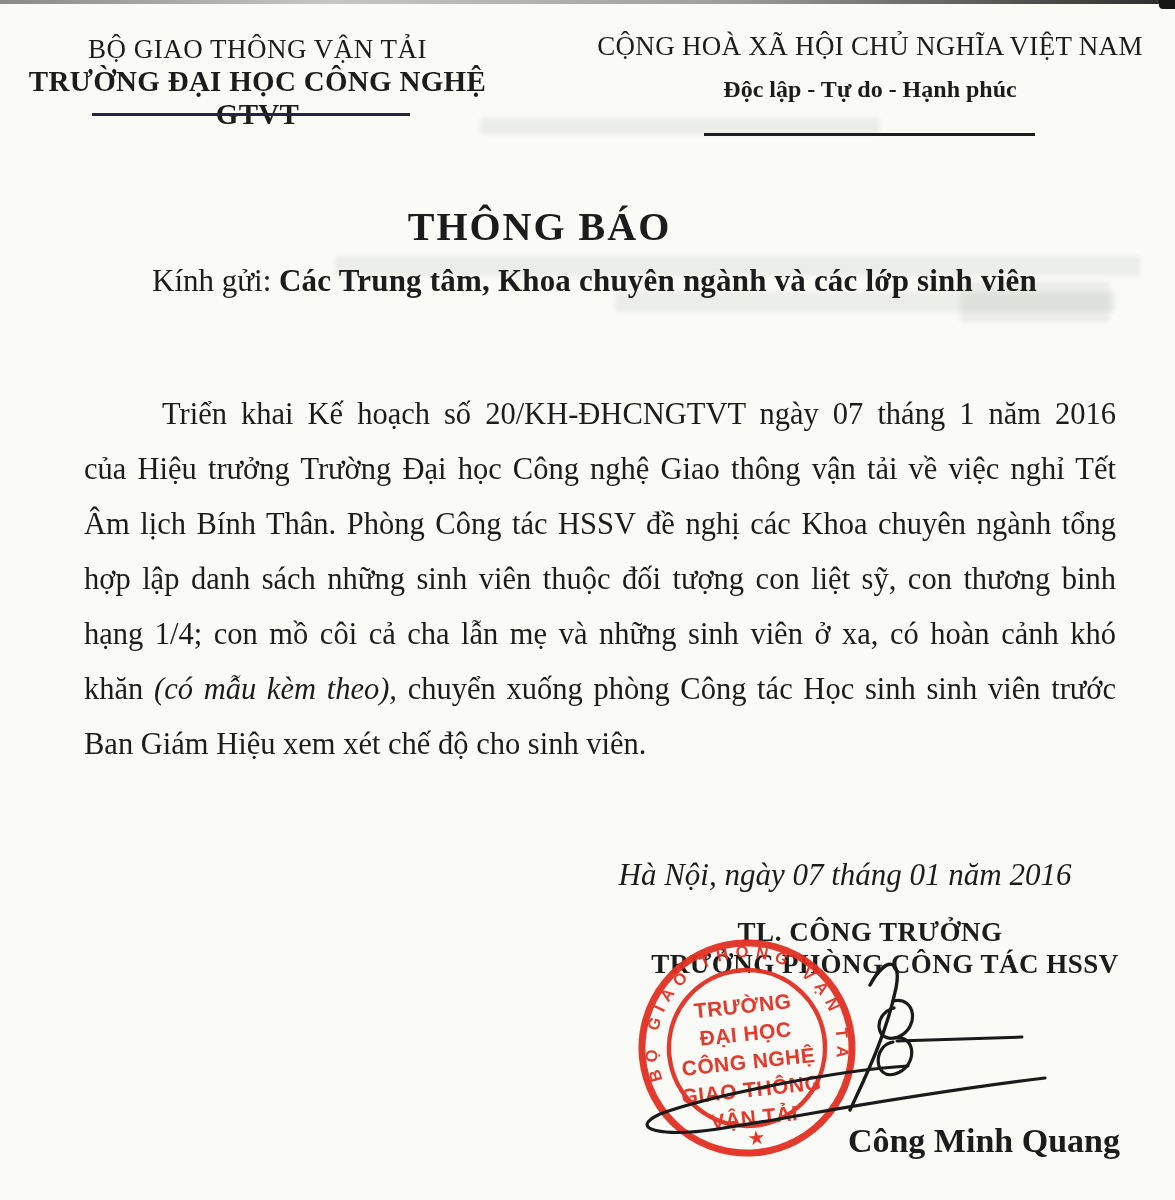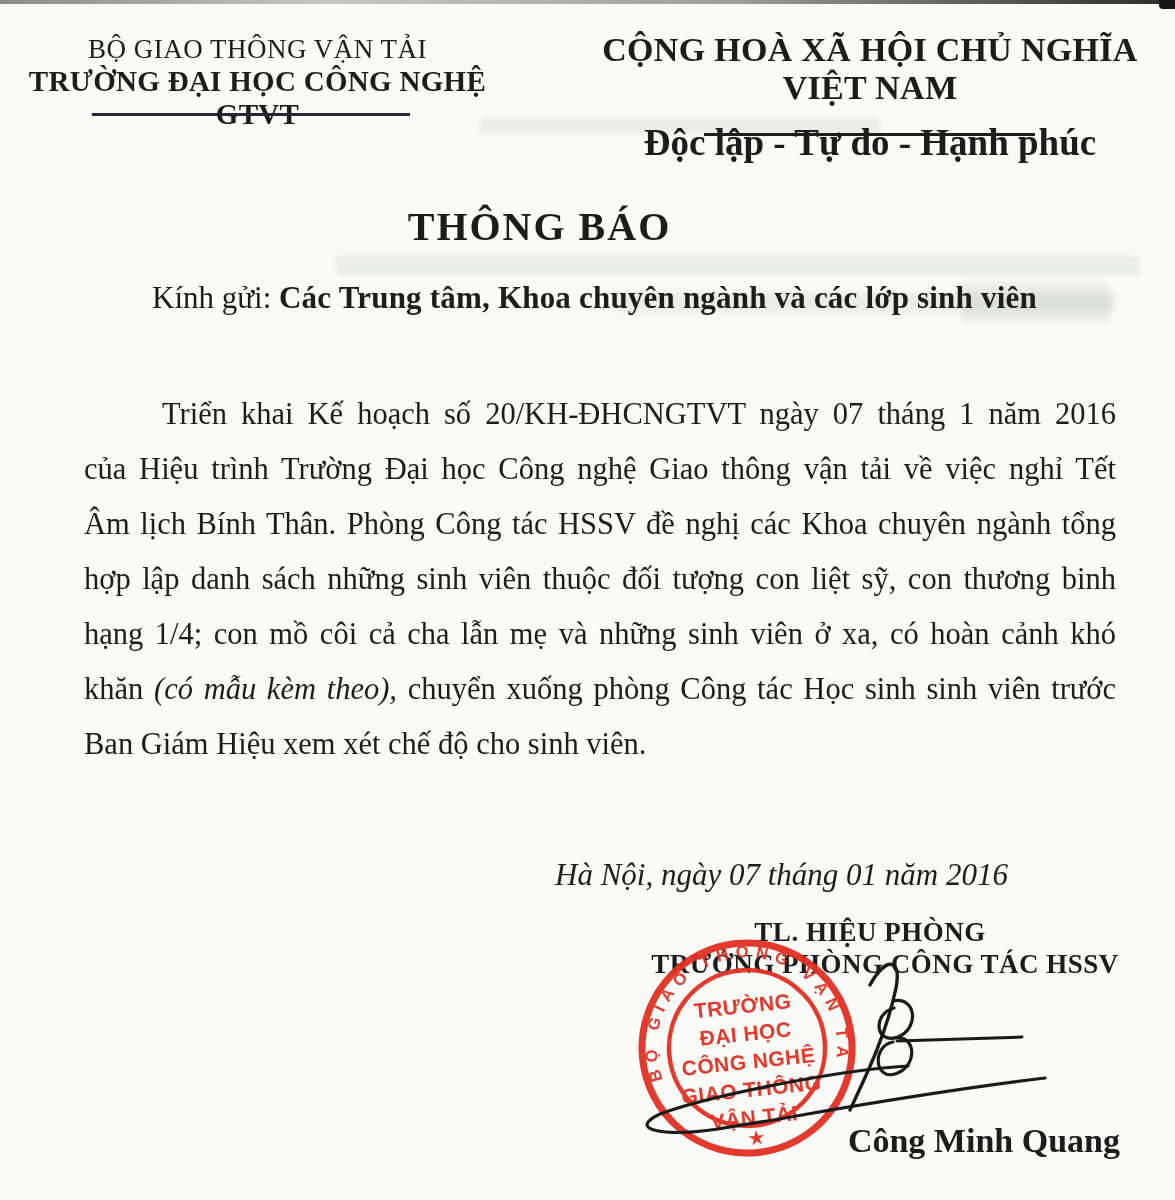--- a/index.html
+++ b/index.html
@@ -22,39 +22,39 @@
   }
   .bleed{
     position:absolute;background:#63725f;opacity:.09;filter:blur(2px);border-radius:4px;
   }
 
   
   .hdr-left{position:absolute;left:0;top:34px;width:515px;text-align:center;}
   .hdr-left .l1{font-size:27px;letter-spacing:.5px;}
   .hdr-left .l2{font-size:29px;font-weight:bold;margin-top:0;letter-spacing:.3px;}
   .hdr-right{position:absolute;left:565px;top:31px;width:610px;text-align:center;}
-  .hdr-right .l1{font-size:34px;font-weight:bold;letter-spacing:.3px;}
-  .hdr-right .l2{font-size:37px;font-weight:bold;margin-top:14px;}
+  .hdr-right .l1{font-size:27px;font-weight:normal;letter-spacing:.3px;}
+  .hdr-right .l2{font-size:24px;font-weight:bold;margin-top:14px;}
   .rule-left{position:absolute;left:92px;top:113px;width:318px;height:3px;background:#24243a;}
   .rule-right{position:absolute;left:704px;top:133px;width:331px;height:3px;background:#1d1d1d;}
 
   
   .doc-title{position:absolute;left:0;top:203px;width:1079px;text-align:center;
     font-size:40px;font-weight:bold;letter-spacing:2px;}
-  .salutation{position:absolute;left:152px;top:280px;width:960px;font-size:31px;}
+  .salutation{position:absolute;left:152px;top:263px;width:960px;font-size:31px;}
   .salutation b{letter-spacing:.2px;}
 
   
   .body-block{position:absolute;left:84px;top:390px;width:1032px;font-size:30.5px;}
   .bline{height:55px;line-height:49px;text-align:justify;text-align-last:justify;overflow:hidden;}
   .bline.first{padding-left:78px;width:954px;}
   .bline.last{text-align-last:left;}
 
   
-  .dateline{position:absolute;left:555px;top:857px;width:580px;text-align:left;
+  .dateline{position:absolute;left:555px;top:857px;width:580px;text-align:center;
     font-size:31px;font-style:italic;}
   .authority1{position:absolute;left:575px;top:917px;width:590px;text-align:center;
     font-size:27px;font-weight:bold;letter-spacing:.5px;}
   .authority2{position:absolute;left:565px;top:949px;width:640px;text-align:center;
     font-size:27px;font-weight:bold;letter-spacing:.5px;}
   .signer{position:absolute;left:600px;top:1122px;width:520px;text-align:right;
     font-size:34px;font-weight:bold;}
 
   .stamp-wrap{position:absolute;left:630px;top:931px;width:234px;height:234px;}
   .sig-wrap{position:absolute;left:598px;top:938px;width:482px;height:235px;}
@@ -82,30 +82,30 @@
     <div class="l2">Độc lập - Tự do - Hạnh phúc</div>
   </div>
   <div class="rule-right"></div>
 
   <div class="doc-title">THÔNG BÁO</div>
 
   <div class="salutation"><span>Kính gửi: </span><b>Các Trung tâm, Khoa chuyên ngành và các lớp sinh viên</b></div>
 
   <div class="body-block">
     <div class="bline first">Triển khai Kế hoạch số 20/KH-ĐHCNGTVT ngày 07 tháng 1 năm 2016</div>
-    <div class="bline">của Hiệu trình Trường Đại học Công nghệ Giao thông vận tải về việc nghỉ Tết</div>
+    <div class="bline">của Hiệu trưởng Trường Đại học Công nghệ Giao thông vận tải về việc nghỉ Tết</div>
     <div class="bline">Âm lịch Bính Thân. Phòng Công tác HSSV đề nghị các Khoa chuyên ngành tổng</div>
     <div class="bline">hợp lập danh sách những sinh viên thuộc đối tượng con liệt sỹ, con thương binh</div>
     <div class="bline">hạng 1/4; con mồ côi cả cha lẫn mẹ và những sinh viên ở xa, có hoàn cảnh khó</div>
     <div class="bline"><span>khăn </span><i>(có mẫu kèm theo),</i><span> chuyển xuống phòng Công tác Học sinh sinh viên trước</span></div>
     <div class="bline last">Ban Giám Hiệu xem xét chế độ cho sinh viên.</div>
   </div>
 
   <div class="dateline">Hà Nội, ngày 07 tháng 01 năm 2016</div>
-  <div class="authority1">TL. HIỆU PHÒNG</div>
+  <div class="authority1">TL. CÔNG TRƯỞNG</div>
   <div class="authority2">TRƯỞNG PHÒNG CÔNG TÁC HSSV</div>
 
   <div class="stamp-wrap">
     <svg width="234" height="234" viewBox="0 0 234 234">
       <g transform="rotate(-6 117 117)" opacity="0.95">
         <circle cx="117" cy="117" r="105" fill="none" stroke="#e23023" stroke-width="7"></circle>
         <circle cx="117" cy="117" r="78" fill="none" stroke="#e23023" stroke-width="4.5"></circle>
         <defs>
           <path id="ringPath" d="M 31 143 A 90 90 0 1 1 203 143" fill="none"></path>
         </defs>

